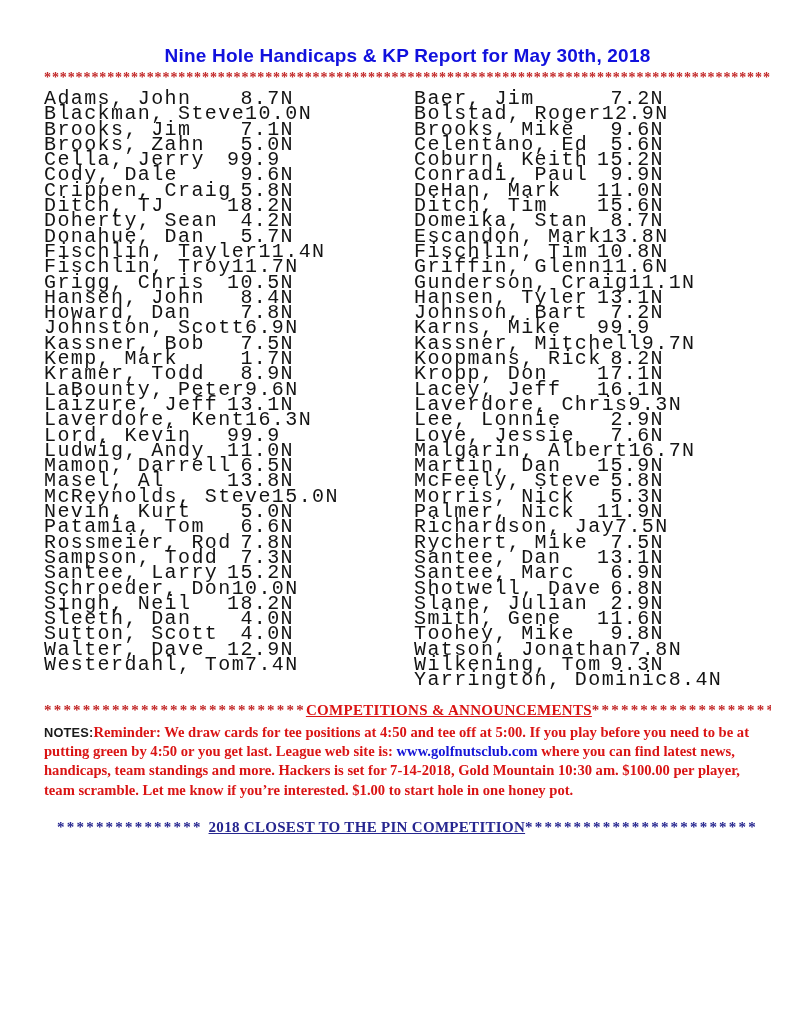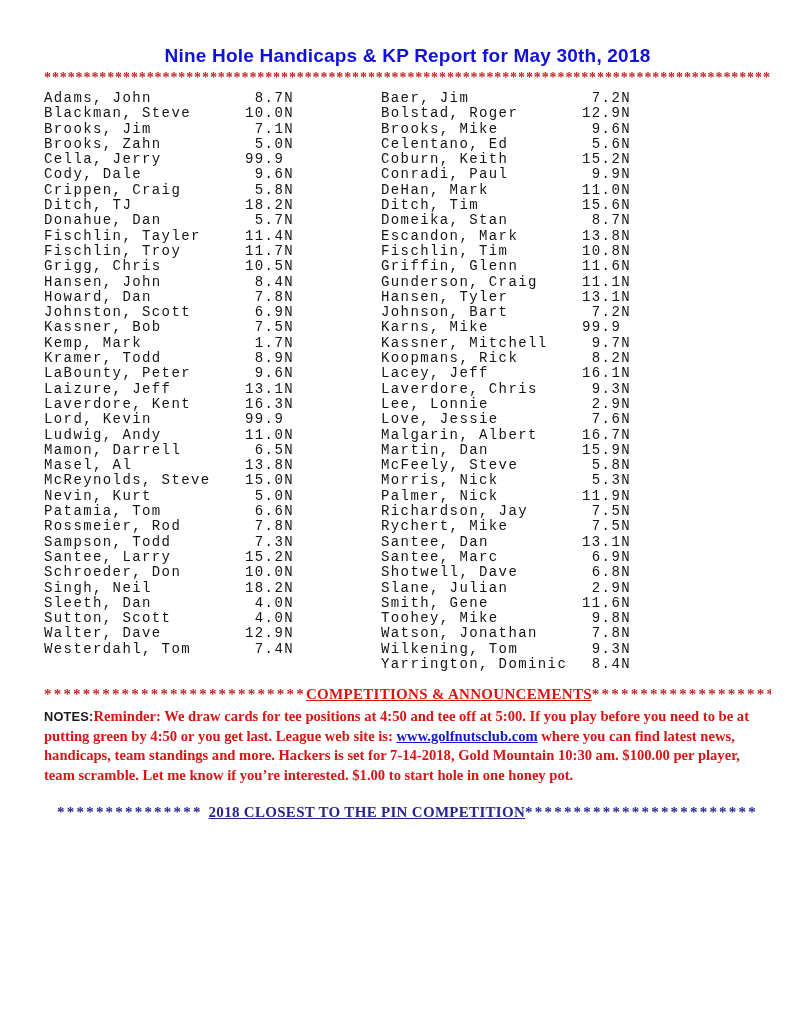--- a/index.html
+++ b/index.html
@@ -35,23 +35,23 @@
     line-height: 18px;
     letter-spacing: 0.9px;
     white-space: nowrap;
     overflow: hidden;
   }
 
   
   .roster {
     margin-top: 4px;
     display: flex;
-    gap: 87px;
+    gap: 120px;
     font-family: "Liberation Mono", monospace;
-    font-size: 14px;
+    font-size: 20px;
     line-height: 15.3px;
     letter-spacing: 1.4px;
     color: #141414;
   }
   .roster .col { width: 250px; }
   .roster .row { display: flex; justify-content: space-between; }
   .roster .pname { white-space: pre; }
   .roster .hcp { white-space: pre; text-align: right; }
 
   
@@ -81,21 +81,20 @@
   }
   .notes-label {
     font-family: "Liberation Sans", sans-serif;
     font-size: 12.8px;
     color: #1a1a1a;
     letter-spacing: 0.2px;
     margin-right: 0;
   }
   .league-link {
     color: #1515d8;
-    text-decoration: underline;
     cursor: pointer;
   }
 
   
   .kp-header {
     margin-top: 17px;
     white-space: nowrap;
     overflow: hidden;
     font-weight: bold;
     font-size: 15px;
@@ -162,20 +161,24 @@
           <div class="row">
             <span class="pname">Crippen, Craig</span>
             <span class="hcp">5.8N</span>
           </div>
 
           <div class="row">
             <span class="pname">Ditch, TJ</span>
             <span class="hcp">18.2N</span>
           </div>
 
+          <div class="row">
+            <span class="pname">Doherty, Sean</span>
+            <span class="hcp">4.2N</span>
+          </div>
 
           <div class="row">
             <span class="pname">Donahue, Dan</span>
             <span class="hcp">5.7N</span>
           </div>
 
           <div class="row">
             <span class="pname">Fischlin, Tayler</span>
             <span class="hcp">11.4N</span>
           </div>
@@ -401,20 +404,24 @@
           <div class="row">
             <span class="pname">Kassner, Mitchell</span>
             <span class="hcp">9.7N</span>
           </div>
 
           <div class="row">
             <span class="pname">Koopmans, Rick</span>
             <span class="hcp">8.2N</span>
           </div>
 
+          <div class="row">
+            <span class="pname">Kropp, Don</span>
+            <span class="hcp">17.1N</span>
+          </div>
 
           <div class="row">
             <span class="pname">Lacey, Jeff</span>
             <span class="hcp">16.1N</span>
           </div>
 
           <div class="row">
             <span class="pname">Laverdore, Chris</span>
             <span class="hcp">9.3N</span>
           </div>

